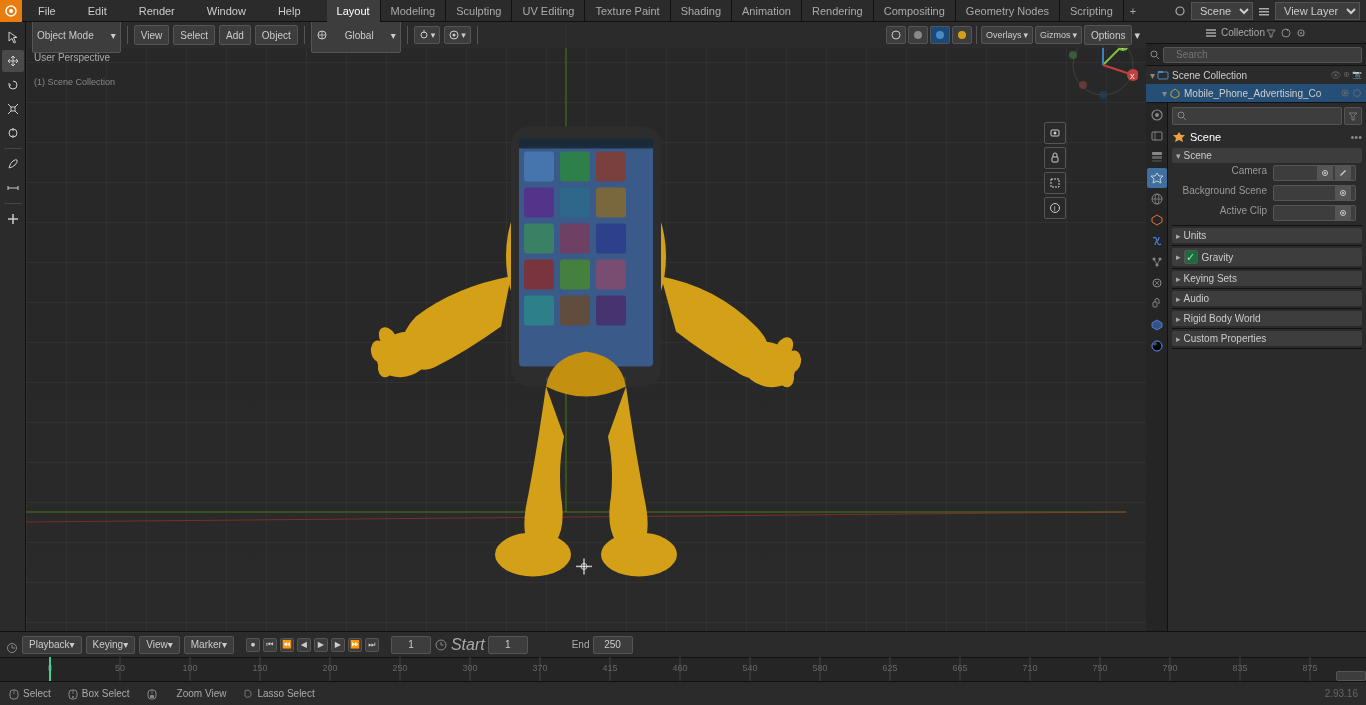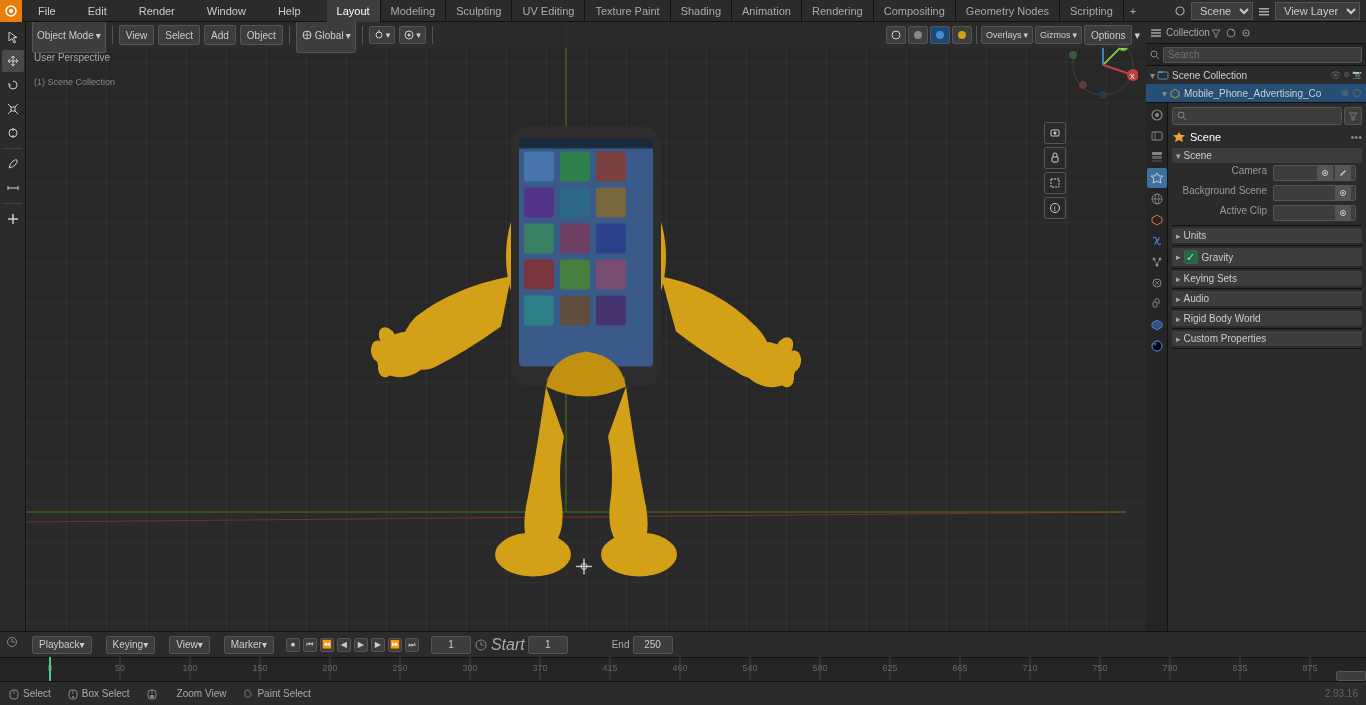--- a/index.html
+++ b/index.html
@@ -13,21 +13,21 @@
     #top-menu .menu-logo { width: 22px; height: 22px; background: #e87d0d; display: flex; align-items: center; justify-content: center; }
     #top-menu .menu-item { padding: 0 16px; height: 22px; line-height: 22px; cursor: pointer; font-size: 11px; color: #ccc; }
     #top-menu .workspace-tabs { display: flex; align-items: center; margin-left: 10px; }
     #top-menu .workspace-tab { padding: 0 10px; height: 22px; line-height: 22px; font-size: 11px; color: #aaa; cursor: pointer; border-right: 1px solid #111; }
     #top-menu .workspace-tab.active { background: #3d3d3d; color: #fff; }
     #top-menu .workspace-tab-add { padding: 0 6px; color: #aaa; cursor: pointer; }
     #top-menu .right-controls { margin-left: auto; display: flex; align-items: center; gap: 4px; padding-right: 6px; }
     #top-menu .scene-select { background: #3d3d3d; border: 1px solid #555; color: #ccc; font-size: 11px; padding: 1px 4px; }
     .toolbar-btn { background: #3d3d3d; border: 1px solid #555; color: #ccc; font-size: 10px; padding: 2px 6px; cursor: pointer; border-radius: 2px; height: 20px; display: flex; align-items: center; }
     .toolbar-sep { width: 1px; height: 18px; background: #555; margin: 0 2px; }
-    .toolbar-dropdown { background: #3d3d3d; border: 1px solid #555; color: #ccc; font-size: 10px; padding: 2px 4px; cursor: pointer; border-radius: 2px; height: 36px; display: flex; align-items: center; gap: 2px; }
+    .toolbar-dropdown { background: #3d3d3d; border: 1px solid #555; color: #ccc; font-size: 10px; padding: 2px 4px; cursor: pointer; border-radius: 2px; height: 36px; display: flex; align-items: center; gap: 17px; }
 
     
     #left-toolbar {
       width: 26px; background: #2b2b2b; border-right: 1px solid #111;
       display: flex; flex-direction: column; align-items: center; padding: 4px 0; gap: 2px;
     }
     .lt-btn { width: 22px; height: 22px; background: transparent; border: none; cursor: pointer; display: flex; align-items: center; justify-content: center; color: #aaa; border-radius: 2px; }
     .lt-btn.active { background: #4a4a4a; color: #fff; }
     .lt-sep { width: 18px; height: 1px; background: #444; margin: 2px 0; }
 
@@ -70,21 +70,21 @@
     .collapsible-header { display: flex; align-items: center; padding: 2px 4px; background: #3d3d3d; margin: 2px 0; cursor: pointer; border-radius: 2px; }
     .caret { color: #aaa; margin-right: 3px; font-size: 9px; }
 
     
     .ol-row { height: 18px; display: flex; align-items: center; font-size: 10px; padding: 0 4px; cursor: pointer; }
     .ol-row.highlighted { background: #264f78; }
     .ol-icons { margin-left: auto; display: flex; gap: 2px; color: #666; font-size: 9px; }
 
     
     .outliner-search { height: 22px; background: #252525; display: flex; align-items: center; padding: 0 4px; border-bottom: 1px solid #111; }
-    .outliner-search input { flex: 1; background: #3d3d3d; border: 1px solid #555; color: #ccc; font-size: 10px; height: 16px; padding: 0 4px; border-radius: 2px; outline: none; }
+    .outliner-search input { flex: 1; background: #3d3d3d; border: 1px solid #555; color: #ccc; font-size: 10px; height: 16px; padding: 0 12px; border-radius: 2px; outline: none; }
 
     
     #props-tabs { width: 22px; background: #252525; display: flex; flex-direction: column; align-items: center; padding: 2px 0; gap: 1px; border-right: 1px solid #111; }
     .props-tab { width: 20px; height: 20px; display: flex; align-items: center; justify-content: center; cursor: pointer; border-radius: 2px; color: #888; font-size: 9px; }
     .props-tab.active { background: #3d6fa0; color: #fff; }
 
     
     #render-outliner-panel { width: 220px; display: flex; flex-direction: column; height: 100%; background: #2b2b2b; }
 
     
@@ -411,21 +411,21 @@
             <circle cx="6" cy="6" r="4.5" fill="none" stroke="#ccc" stroke-width="1"></circle>
             <text x="5" y="9" font-size="7" fill="#ccc">i</text>
           </svg>
       </div>
     </div>
 
   </div>
 
   <div id="render-outliner-panel">
 
-    <div style="height:22px;background:#2b2b2b;display:flex;align-items:center;justify-content:flex-start;padding:0 4px;border-bottom:1px solid #111;">
+    <div style="height:22px;background:#2b2b2b;display:flex;align-items:center;justify-content:center;padding:0 4px;border-bottom:1px solid #111;">
       <div style="display:flex;align-items:center;gap:4px;">
         <svg width="12" height="12" viewBox="0 0 12 12">
             <rect x="1" y="2" width="10" height="2" fill="#888"></rect>
             <rect x="1" y="5" width="10" height="2" fill="#888"></rect>
             <rect x="1" y="8" width="10" height="2" fill="#888"></rect>
           </svg>
         <span style="font-size:10px;color:#aaa;">Collection</span>
       </div>
       <div style="display:flex;gap:3px;align-items:center;">
         <svg width="12" height="12" viewBox="0 0 12 12">
@@ -698,21 +698,21 @@
 
       </div>
     </div>
 
   </div>
 </div>
 
 <div id="timeline-area">
   <div id="timeline-top">
 
-    <div style="display:flex;align-items:flex-start;gap:14px;">
+    <div style="display:flex;align-items:flex-end;gap:4px;">
       <svg width="12" height="12" viewBox="0 0 12 12">
           <circle cx="6" cy="6" r="4.5" fill="none" stroke="#888" stroke-width="1"></circle>
           <line x1="6" y1="3" x2="6" y2="6" stroke="#888" stroke-width="1"></line>
           <line x1="6" y1="6" x2="9" y2="6" stroke="#888" stroke-width="1"></line>
         </svg>
       <div class="timeline-btn">
         <span>Playback</span>
         <span>▾</span>
       </div>
       <div class="timeline-btn">
@@ -825,16 +825,16 @@
         <rect x="2" y="2" width="8" height="9" rx="3" fill="none" stroke="#888" stroke-width="1"></rect>
         <line x1="6" y1="2" x2="6" y2="6" stroke="#888" stroke-width="0.8"></line>
         <rect x="4" y="7" width="4" height="3" rx="1" fill="#888"></rect>
       </svg>
     <span style="font-size:10px;color:#aaa;">Zoom View</span>
   </div>
   <div style="display:flex;align-items:center;gap:3px;">
     <svg width="12" height="12" viewBox="0 0 12 12">
         <path d="M3 5 Q2 2 5 2 Q8 2 9 5 Q10 8 7 9 Q4 10 3 8 L3 5" fill="none" stroke="#888" stroke-width="0.8"></path>
       </svg>
-    <span style="font-size:10px;color:#aaa;">Paint Select</span>
+    <span style="font-size:10px;color:#aaa;">Lasso Select</span>
   </div>
   <div style="margin-left:auto;font-size:10px;color:#666;">2.93.16</div>
 </div>
 
 </body></html>

